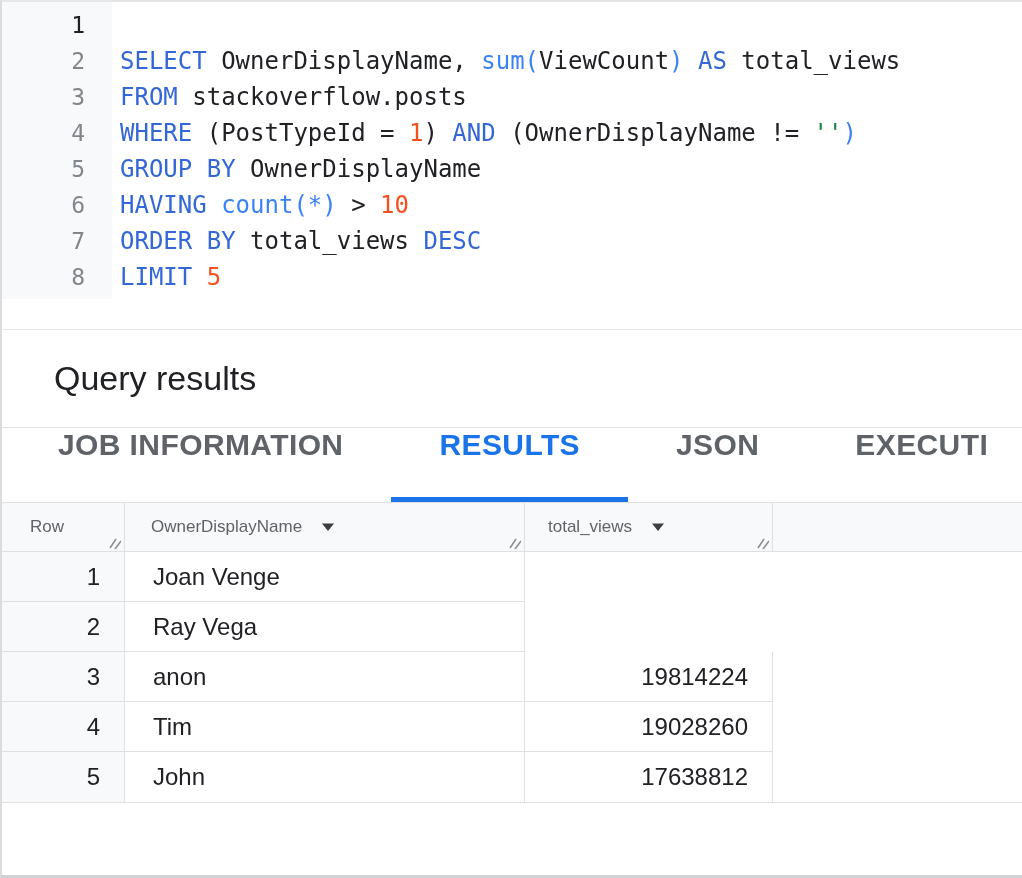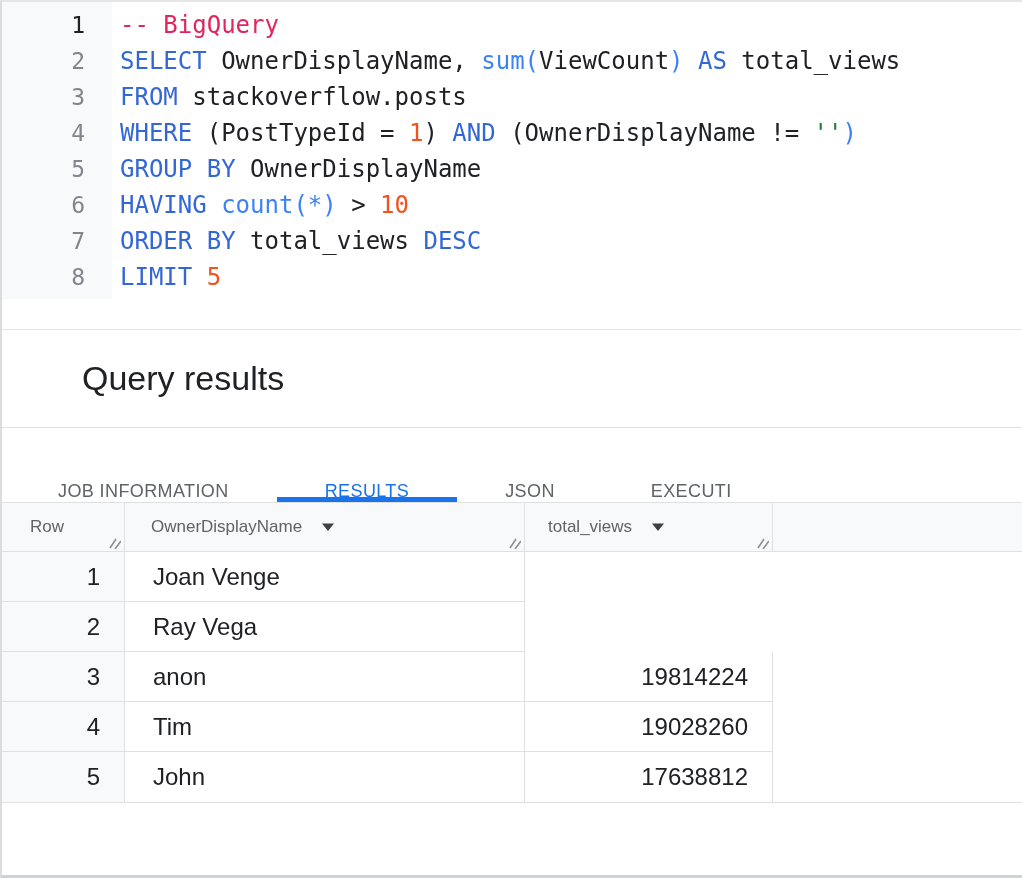--- a/index.html
+++ b/index.html
@@ -26,28 +26,28 @@
   .code { padding-left:8px; }
   .tk-kw      { color:#3367d6; }
   .tk-fn      { color:#3b82f6; }
   .tk-plain   { color:#202124;margin-top:8px; }
   .tk-num     { color:#f4511e; }
   .tk-str     { color:#188038; }
   .tk-comment { color:#e0245e; }
 
   
   .results-head { height:98px; flex:none; border-bottom:1px solid #e0e0e0;
-                  display:flex; align-items:center; padding-left:80px; background:#fff; }
+                  display:flex; align-items:center; padding-left:52px; background:#fff; }
   .results-head h1 { margin:0; font-size:34px; font-weight:400; color:#202124; }
 
   
   .tabs { height:75px; flex:none; border-bottom:1px solid #e0e0e0;
           display:flex; align-items:stretch; padding-left:8px; overflow:hidden; }
-  .tab { position:relative; display:flex; align-items:flex-end; justify-content:center;
-         padding:0 48px; font-size:18px; font-weight:400; letter-spacing:0.4px;
+  .tab { position:relative; display:flex; align-items:flex-start; justify-content:center;
+         padding:0 48px; font-size:30px; font-weight:700; letter-spacing:0.4px;
          color:#5f6368; cursor:pointer; white-space:nowrap; }
   .tab.active { color:#1a73e8; }
   .tab.active::after { content:""; position:absolute; left:0; right:0; bottom:0; height:5px; background:#1a73e8; }
 
   
   .rtable { flex:none; }
   .trow { display:grid; grid-template-columns:122px 400px 248px 1fr; }
   .thead { height:49px; background:#f8f9fa; border-bottom:1px solid #e0e0e0; }
   .thead .cell { position:relative; display:flex; align-items:center;
                  font-size:17px; font-weight:500; color:#5f6368; }
@@ -67,21 +67,21 @@
   .filler-bottom { flex:1; background:#fff; }
 </style>
 </head>
 <body>
 
 <div class="page">
 
   <div class="editor">
     <div class="gutter-bg"></div>
     <div class="lines" id="editor-lines">
-        <div class="code-line"><span class="ln active">1</span><span class="code"><span class="tk-comment">-- BigQuery</span></span></div>
+        <div class="code-line"><span class="ln active">1</span></div>
         <div class="code-line"><span class="ln">2</span><span class="code"><span class="tk-kw">SELECT</span><span class="tk-plain"> OwnerDisplayName, </span><span class="tk-fn">sum(</span><span class="tk-plain">ViewCount</span><span class="tk-fn">)</span><span class="tk-plain"> </span><span class="tk-kw">AS</span><span class="tk-plain"> total_views</span></span></div>
         <div class="code-line"><span class="ln">3</span><span class="code"><span class="tk-kw">FROM</span><span class="tk-plain"> stackoverflow.posts</span></span></div>
         <div class="code-line"><span class="ln">4</span><span class="code"><span class="tk-kw">WHERE</span><span class="tk-plain"> (PostTypeId = </span><span class="tk-num">1</span><span class="tk-plain">) </span><span class="tk-kw">AND</span><span class="tk-plain"> (OwnerDisplayName != </span><span class="tk-str">''</span><span class="tk-fn">)</span></span></div>
         <div class="code-line"><span class="ln">5</span><span class="code"><span class="tk-kw">GROUP BY</span><span class="tk-plain"> OwnerDisplayName</span></span></div>
         <div class="code-line"><span class="ln">6</span><span class="code"><span class="tk-kw">HAVING</span><span class="tk-plain"> </span><span class="tk-fn">count(*)</span><span class="tk-plain"> &gt; </span><span class="tk-num">10</span></span></div>
         <div class="code-line"><span class="ln">7</span><span class="code"><span class="tk-kw">ORDER BY</span><span class="tk-plain"> total_views </span><span class="tk-kw">DESC</span></span></div>
         <div class="code-line"><span class="ln">8</span><span class="code"><span class="tk-kw">LIMIT</span><span class="tk-plain"> </span><span class="tk-num">5</span></span></div>
       </div>
   </div>
 

